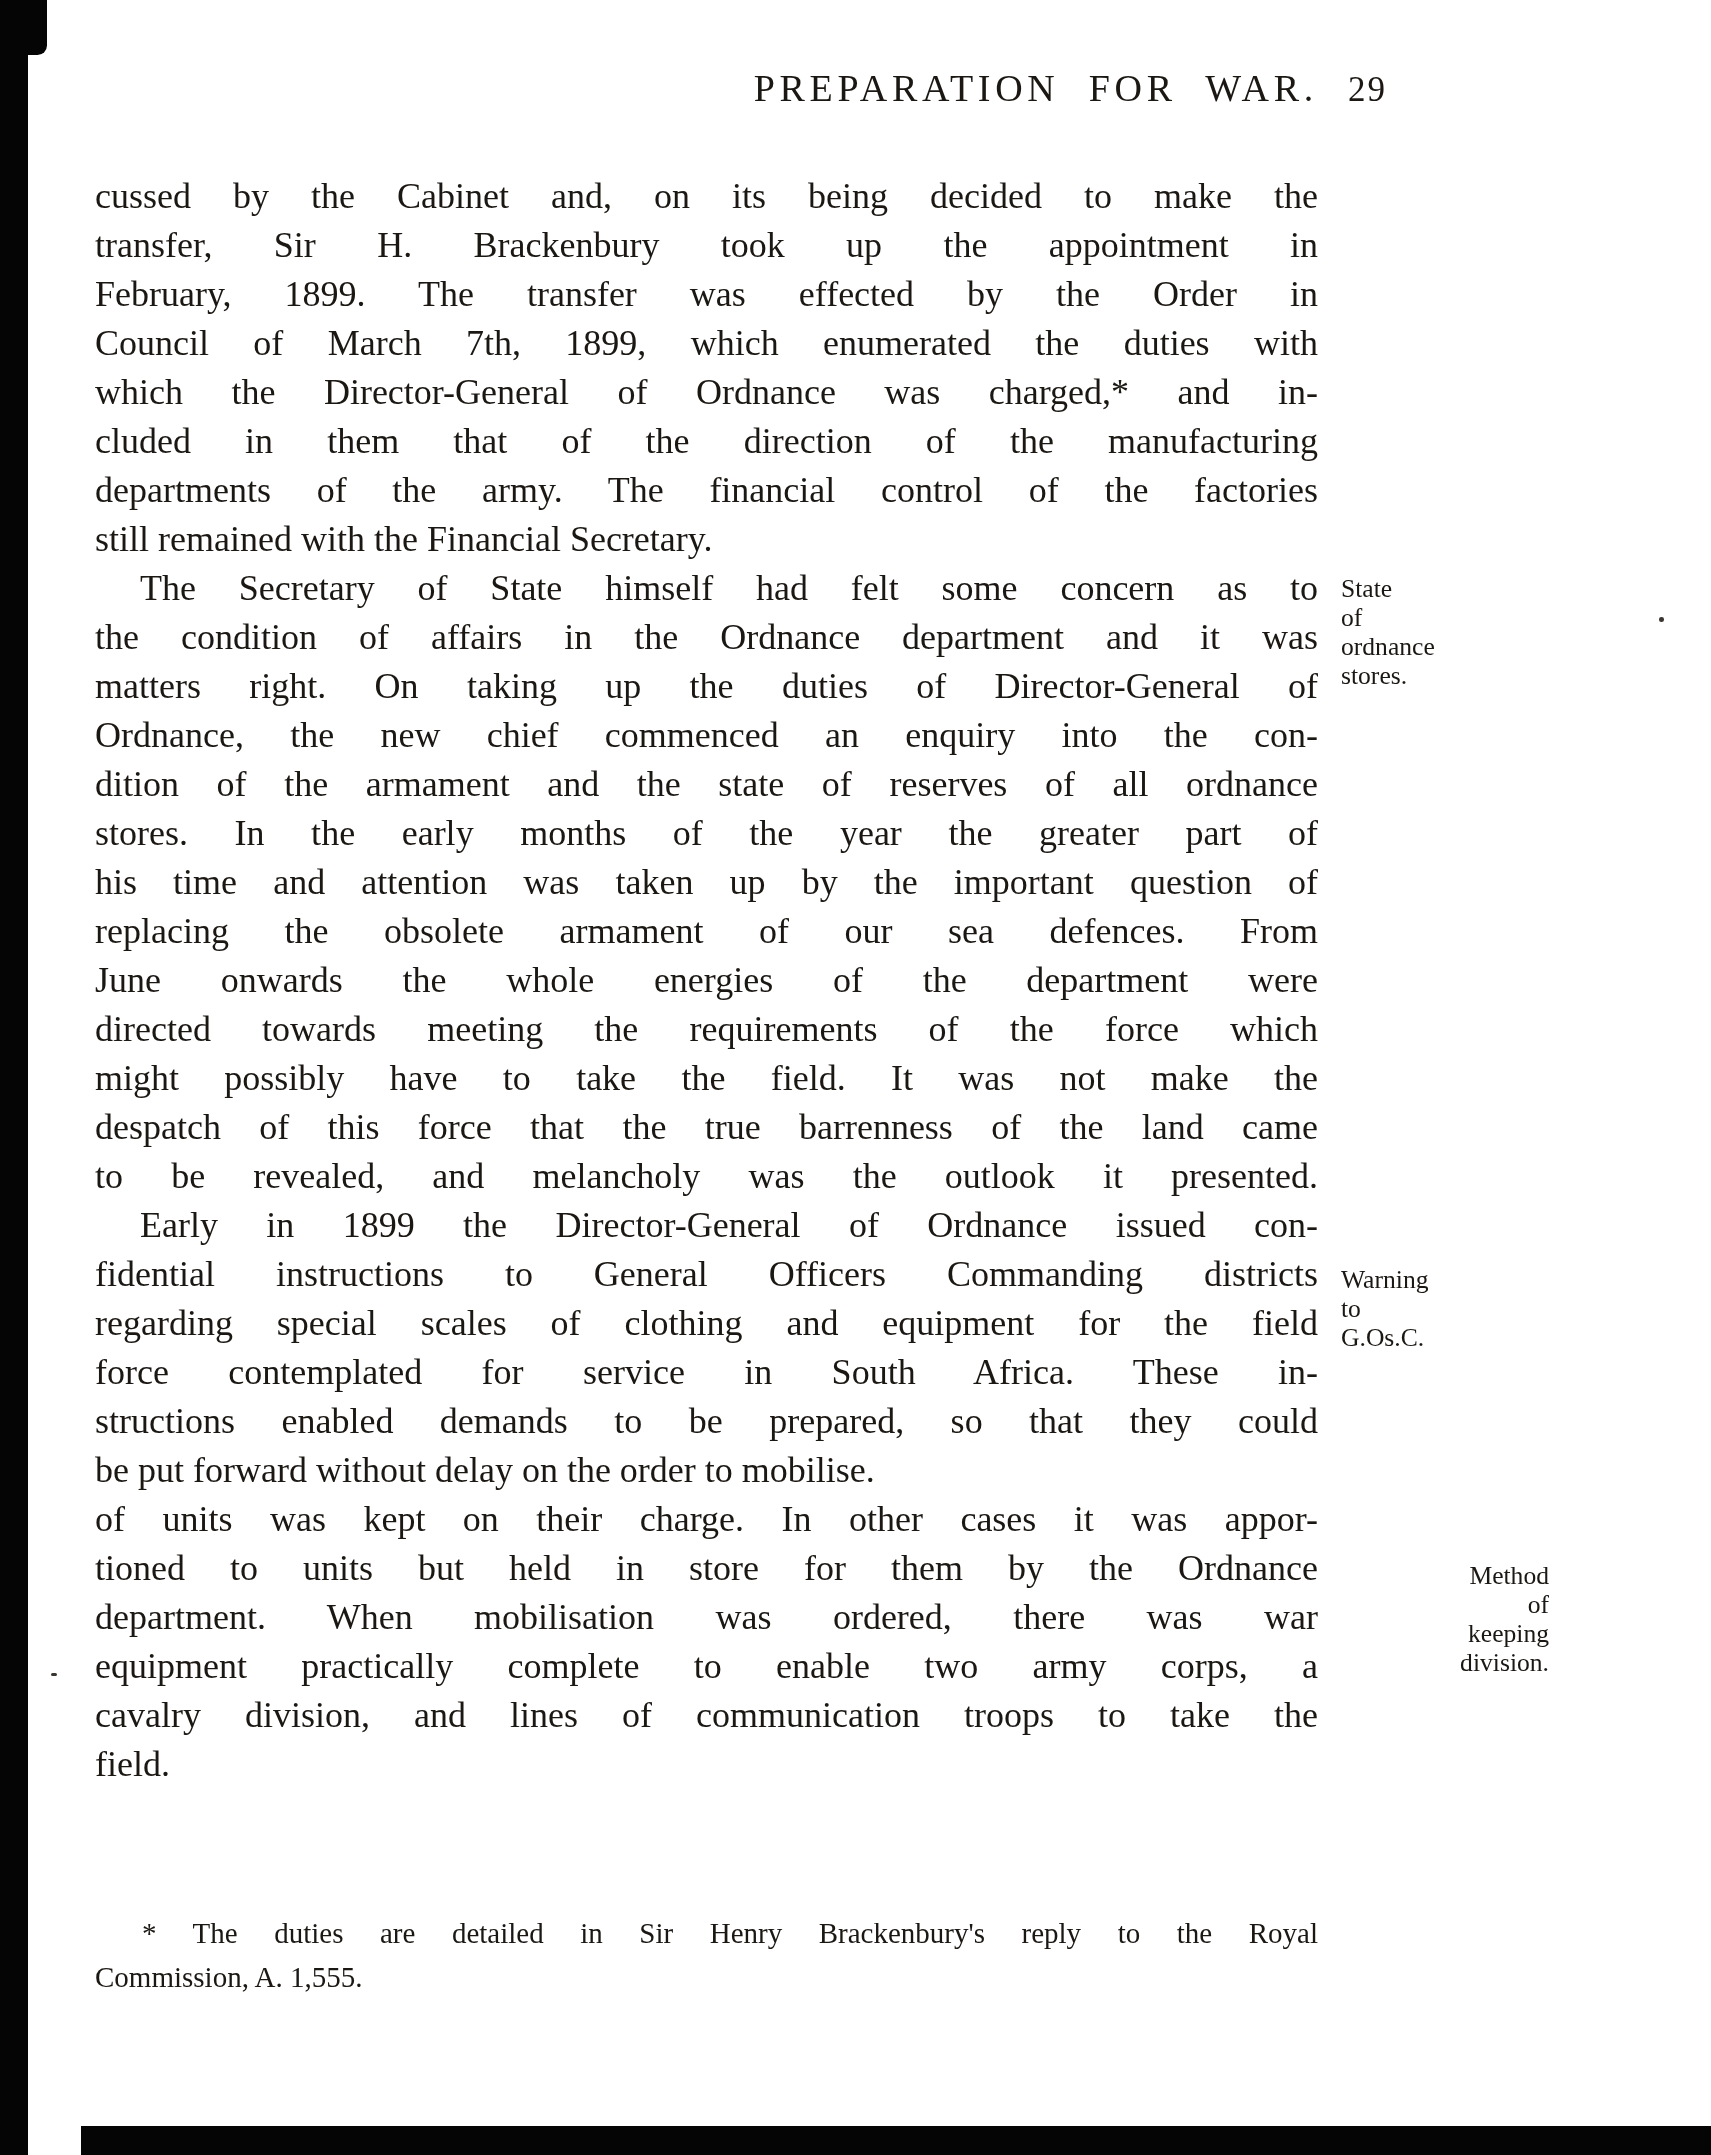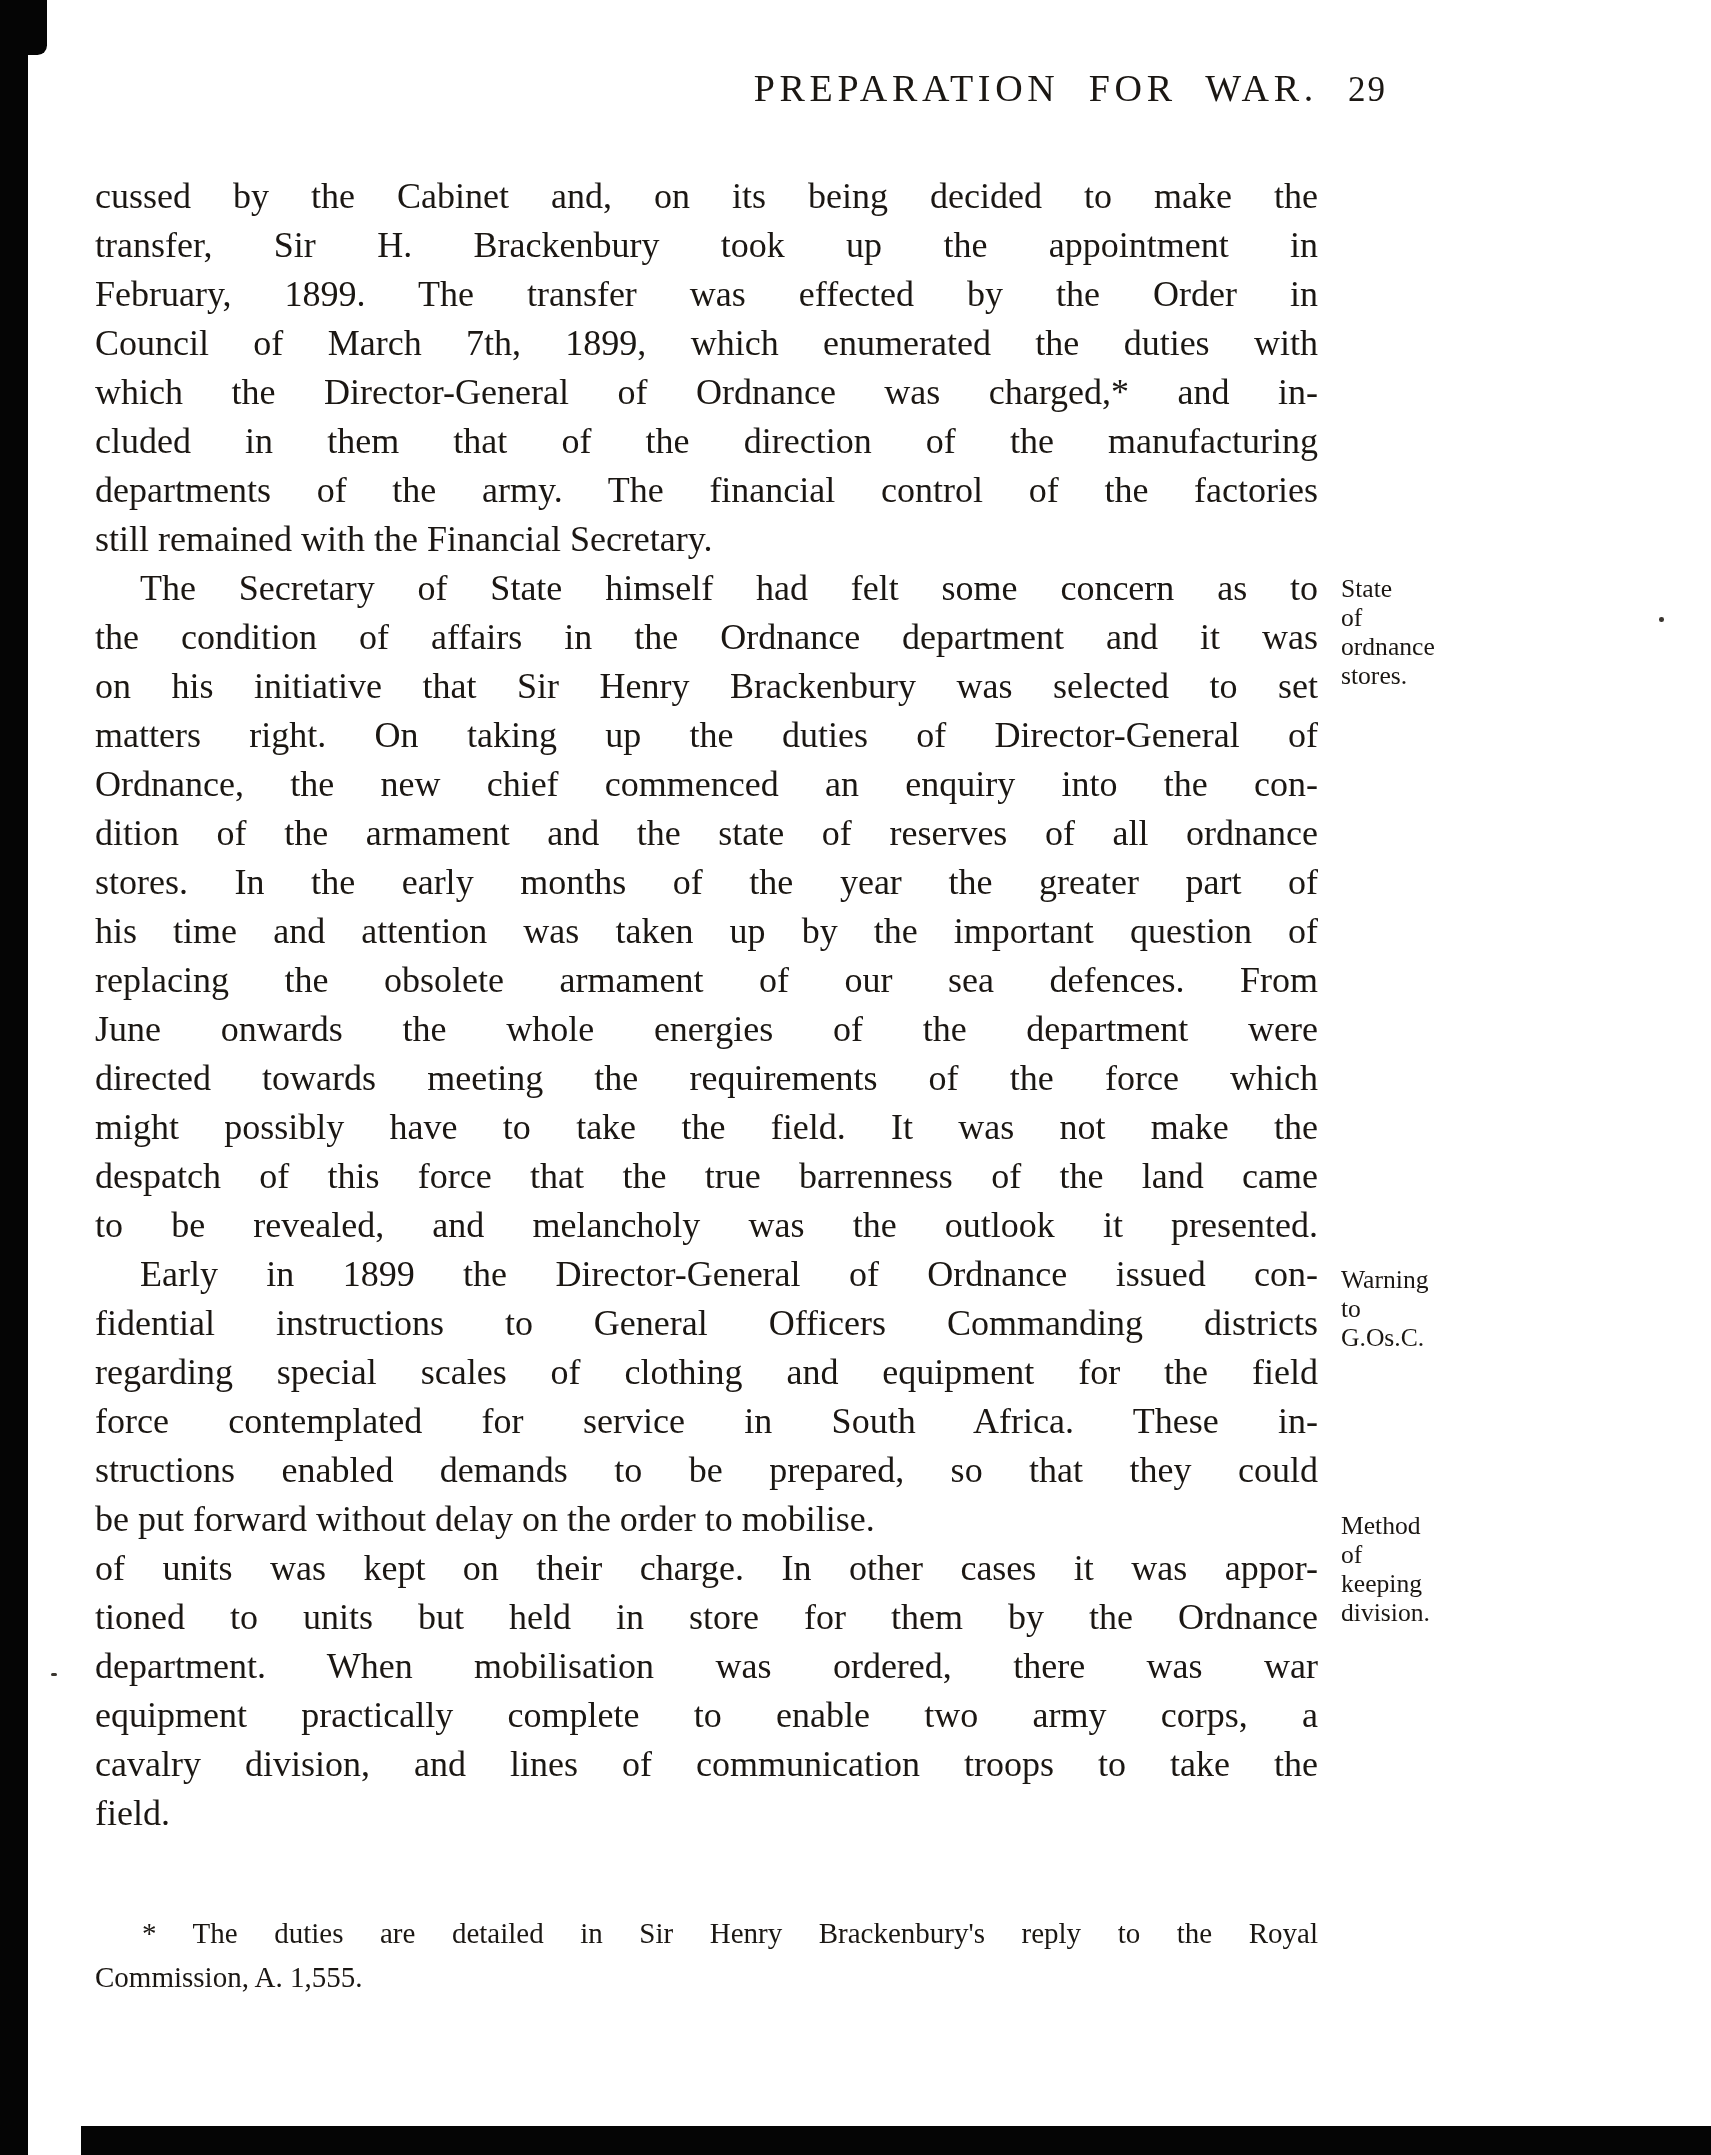--- a/index.html
+++ b/index.html
@@ -31,21 +31,21 @@
     height:49px;line-height:49px;white-space:nowrap;
     text-align:justify;text-align-last:justify;
   }
   .line.short{text-align-last:left;}
   .line.indent{text-indent:45px;}
   
   .margin-note{position:absolute;left:1341px;width:208px;font-size:25.6px;line-height:29px;}
   .margin-note .mline{white-space:nowrap;}
   .note-0{top:574px;}
   .note-1{top:1265px;}
-  .note-2{top:1511px;}
+  .note-2{top:1561px;text-align:right;}
   
   .footnote{position:absolute;left:95px;top:1911px;width:1223px;font-size:29px;}
   .footnote .fline{height:44px;line-height:44px;white-space:nowrap;}
   .footnote .fline-first{text-indent:47px;text-align:justify;text-align-last:justify;}
 </style>
 </head>
 <body>
 
 <div class="page" style="color: rgb(27, 23, 19); background: rgb(255, 255, 255);">
 
@@ -62,21 +62,20 @@
       <div class="line">cussed by the Cabinet and, on its being decided to make the</div>
       <div class="line">transfer, Sir H. Brackenbury took up the appointment in</div>
       <div class="line">February, 1899. The transfer was effected by the Order in</div>
       <div class="line">Council of March 7th, 1899, which enumerated the duties with</div>
       <div class="line">which the Director-General of Ordnance was charged,* and in-</div>
       <div class="line">cluded in them that of the direction of the manufacturing</div>
       <div class="line">departments of the army. The financial control of the factories</div>
       <div class="line short">still remained with the Financial Secretary.</div>
       <div class="line indent">The Secretary of State himself had felt some concern as to</div>
       <div class="line">the condition of affairs in the Ordnance department and it was</div>
-      <div class="line">on his initiative that Sir Henry Brackenbury was selected to set</div>
       <div class="line">matters right. On taking up the duties of Director-General of</div>
       <div class="line">Ordnance, the new chief commenced an enquiry into the con-</div>
       <div class="line">dition of the armament and the state of reserves of all ordnance</div>
       <div class="line">stores. In the early months of the year the greater part of</div>
       <div class="line">his time and attention was taken up by the important question of</div>
       <div class="line">replacing the obsolete armament of our sea defences. From</div>
       <div class="line">June onwards the whole energies of the department were</div>
       <div class="line">directed towards meeting the requirements of the force which</div>
       <div class="line">might possibly have to take the field. It was not make the</div>
       <div class="line">despatch of this force that the true barrenness of the land came</div>

